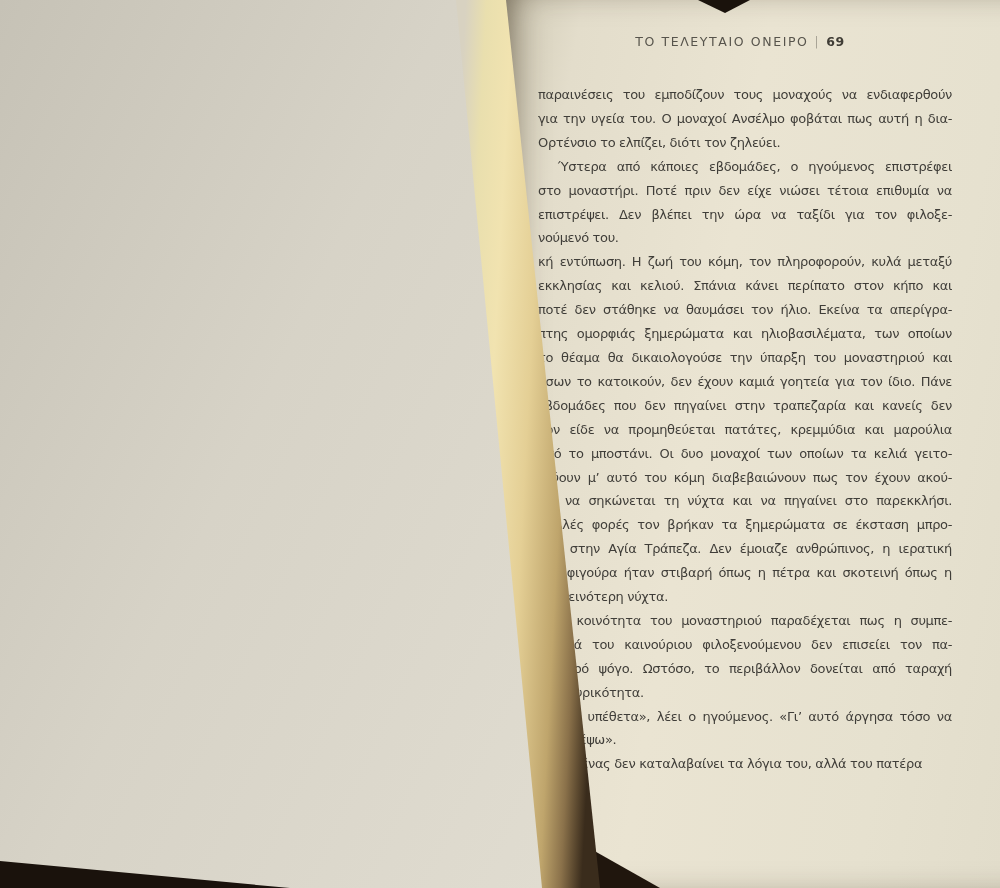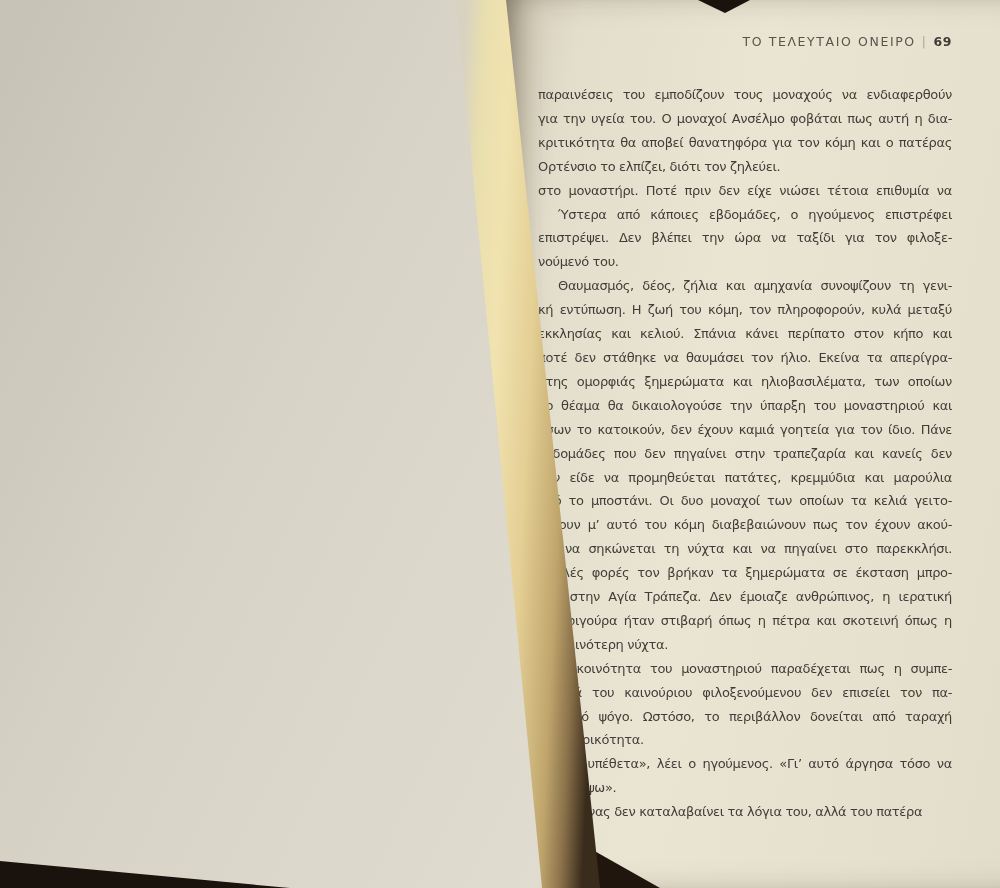--- a/index.html
+++ b/index.html
@@ -53,21 +53,21 @@
   .right-content{
     position:absolute;left:528px;top:34px;width:424px;
     color:#403e39;z-index:3;
   }
   .running-head{
     font-size:12.5px;letter-spacing:1.6px;color:#57544c;
     white-space:nowrap;
   }
   .running-head .pnum{font-weight:bold;color:#403d36;letter-spacing:.5px;}
   .running-head .sep{color:#807c72;padding:0 6px;font-weight:300;}
-  .running-head.right{text-align:right;}
+  .running-head.right{text-align:center;}
   .body-text{margin-top:36px;}
   .right-content .body-text{margin-top:34px;}
   .para{margin:0;}
   .para.space-before{margin-top:25.6px;}
   .left-content .line{
     font-size:14px;letter-spacing:-0.5px;line-height:25.6px;
     text-align:justify;text-align-last:justify;white-space:normal;
   }
   .right-content .line{
     font-size:13px;letter-spacing:-0.35px;line-height:23.9px;
@@ -134,31 +134,29 @@
   </div>
 
   <div class="right-content">
     <div class="running-head right">
       <span>ΤΟ ΤΕΛΕΥΤΑΙΟ ΟΝΕΙΡΟ</span><span class="sep">|</span><span class="pnum">69</span>
     </div>
     <div class="body-text" id="right-body">
         <div class="para">
           <div class="line">παραινέσεις του εμποδίζουν τους μοναχούς να ενδιαφερθούν</div>
           <div class="line">για την υγεία του. Ο μοναχοί Ανσέλμο φοβάται πως αυτή η δια-</div>
-          <div class="line">κριτικότητα θα αποβεί θανατηφόρα για τον κόμη και ο πατέρας</div>
           <div class="line last">Ορτένσιο το ελπίζει, διότι τον ζηλεύει.</div>
         </div>
         <div class="para">
+          <div class="line first">Ύστερα από κάποιες εβδομάδες, ο ηγούμενος επιστρέφει</div>
           <div class="line">στο μοναστήρι. Ποτέ πριν δεν είχε νιώσει τέτοια επιθυμία να</div>
-          <div class="line first">Ύστερα από κάποιες εβδομάδες, ο ηγούμενος επιστρέφει</div>
           <div class="line">επιστρέψει. Δεν βλέπει την ώρα να ταξίδι για τον φιλοξε-</div>
           <div class="line last">νούμενό του.</div>
         </div>
         <div class="para">
-          <div class="line first">Θαυμασμός, δέος, ζήλια και αμηχανία συνοψίζουν τη γενι-</div>
           <div class="line">κή εντύπωση. Η ζωή του κόμη, τον πληροφορούν, κυλά μεταξύ</div>
           <div class="line">εκκλησίας και κελιού. Σπάνια κάνει περίπατο στον κήπο και</div>
           <div class="line">ποτέ δεν στάθηκε να θαυμάσει τον ήλιο. Εκείνα τα απερίγρα-</div>
           <div class="line">πτης ομορφιάς ξημερώματα και ηλιοβασιλέματα, των οποίων</div>
           <div class="line">το θέαμα θα δικαιολογούσε την ύπαρξη του μοναστηριού και</div>
           <div class="line">όσων το κατοικούν, δεν έχουν καμιά γοητεία για τον ίδιο. Πάνε</div>
           <div class="line">εβδομάδες που δεν πηγαίνει στην τραπεζαρία και κανείς δεν</div>
           <div class="line">τον είδε να προμηθεύεται πατάτες, κρεμμύδια και μαρούλια</div>
           <div class="line">από το μποστάνι. Οι δυο μοναχοί των οποίων τα κελιά γειτο-</div>
           <div class="line">νεύουν μ’ αυτό του κόμη διαβεβαιώνουν πως τον έχουν ακού-</div>

